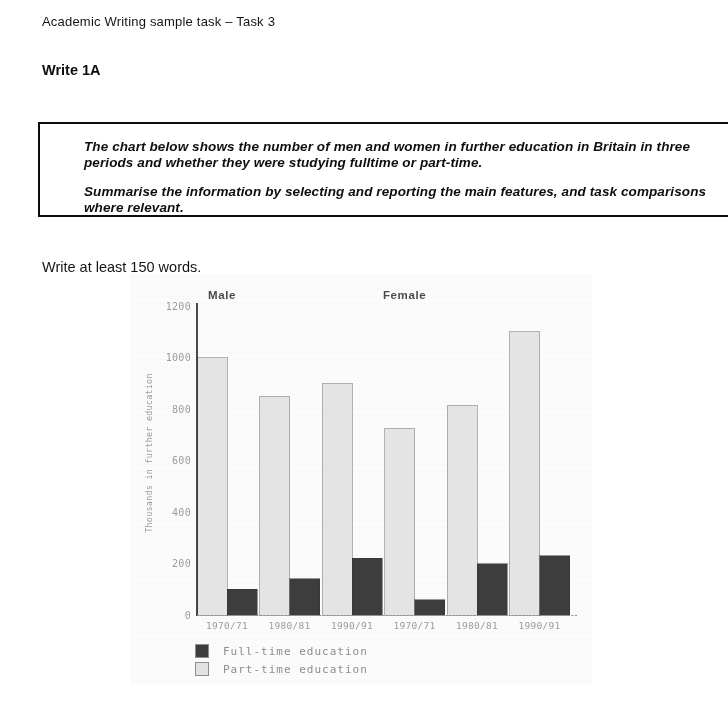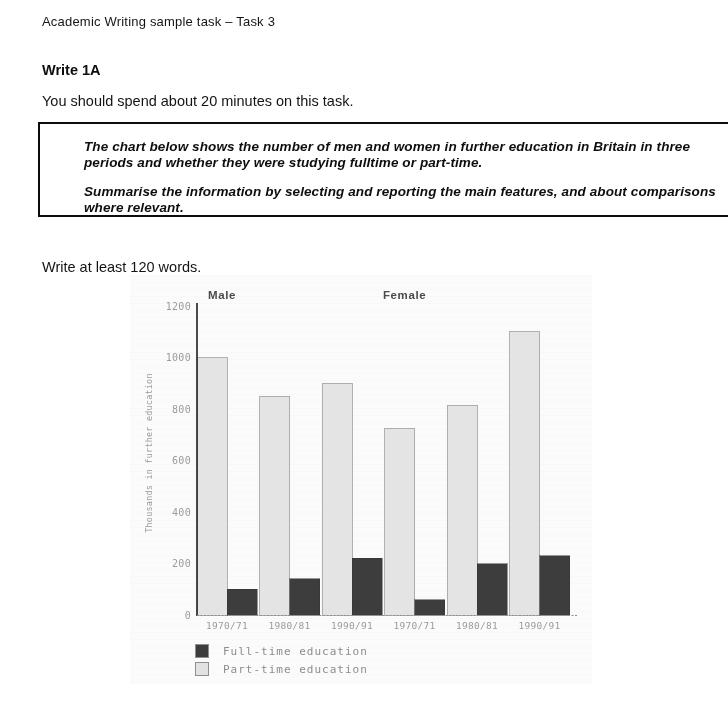--- a/index.html
+++ b/index.html
@@ -47,28 +47,27 @@
 </style>
 </head>
 <body>
 
 <div class="page">
 
   <div class="doc-header">Academic Writing sample task – Task 3</div>
 
   <div class="task-label">Write 1A</div>
 
-  <div class="task-instruction">You should spend about 20 minutes on this task.</div>
 
   <div class="prompt-box">
     <p>The chart below shows the number of men and women in further education in Britain in three periods and whether they were studying fulltime or part-time.</p>
-    <p>Summarise the information by selecting and reporting the main features, and about comparisons where relevant.</p>
+    <p>Summarise the information by selecting and reporting the main features, and task comparisons where relevant.</p>
   </div>
 
-  <div class="word-note">Write at least 120 words.</div>
+  <div class="word-note">Write at least 150 words.</div>
 
   <div class="chart-figure">
     <svg id="chart-svg" width="462" height="409" viewBox="0 0 462 409">
         <text x="78" y="24" class="g-title">Male</text>
         <text x="253" y="24" class="g-title">Female</text>
         <text x="61" y="343.5" text-anchor="end" class="ytick">0</text>
         <text x="61" y="292.0" text-anchor="end" class="ytick">200</text>
         <text x="61" y="240.5" text-anchor="end" class="ytick">400</text>
         <text x="61" y="189.0" text-anchor="end" class="ytick">600</text>
         <text x="61" y="137.5" text-anchor="end" class="ytick">800</text>

